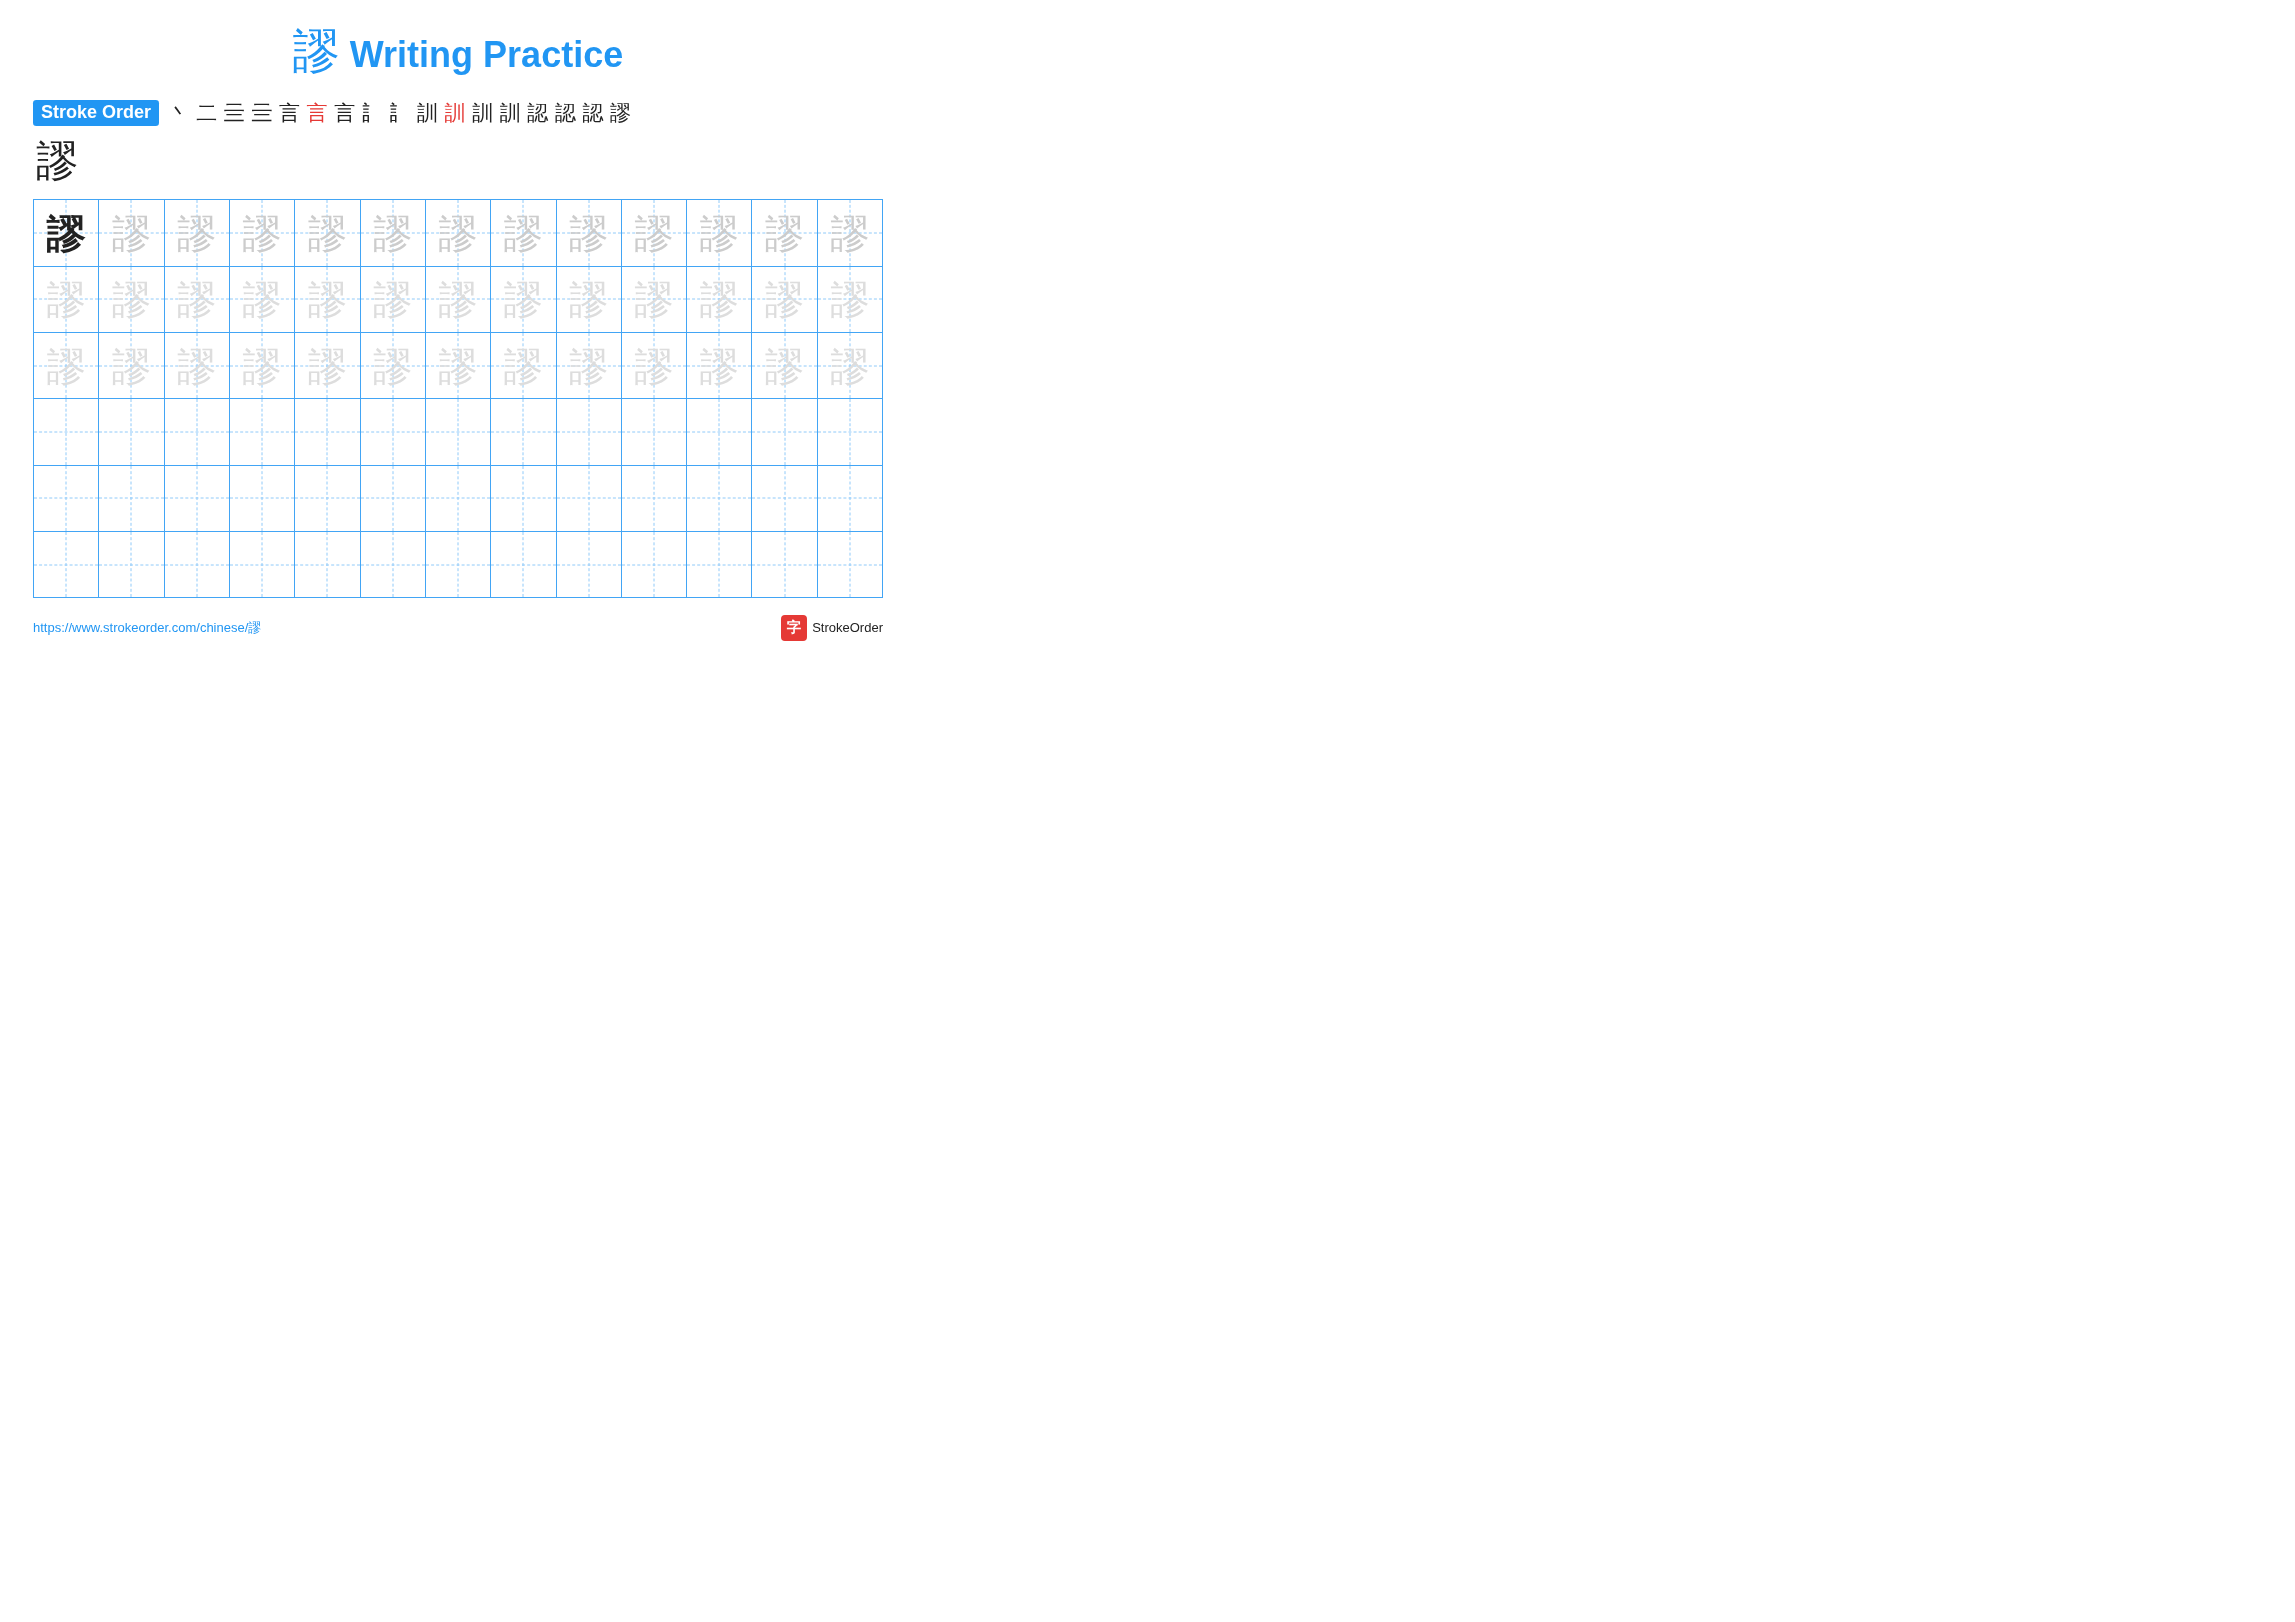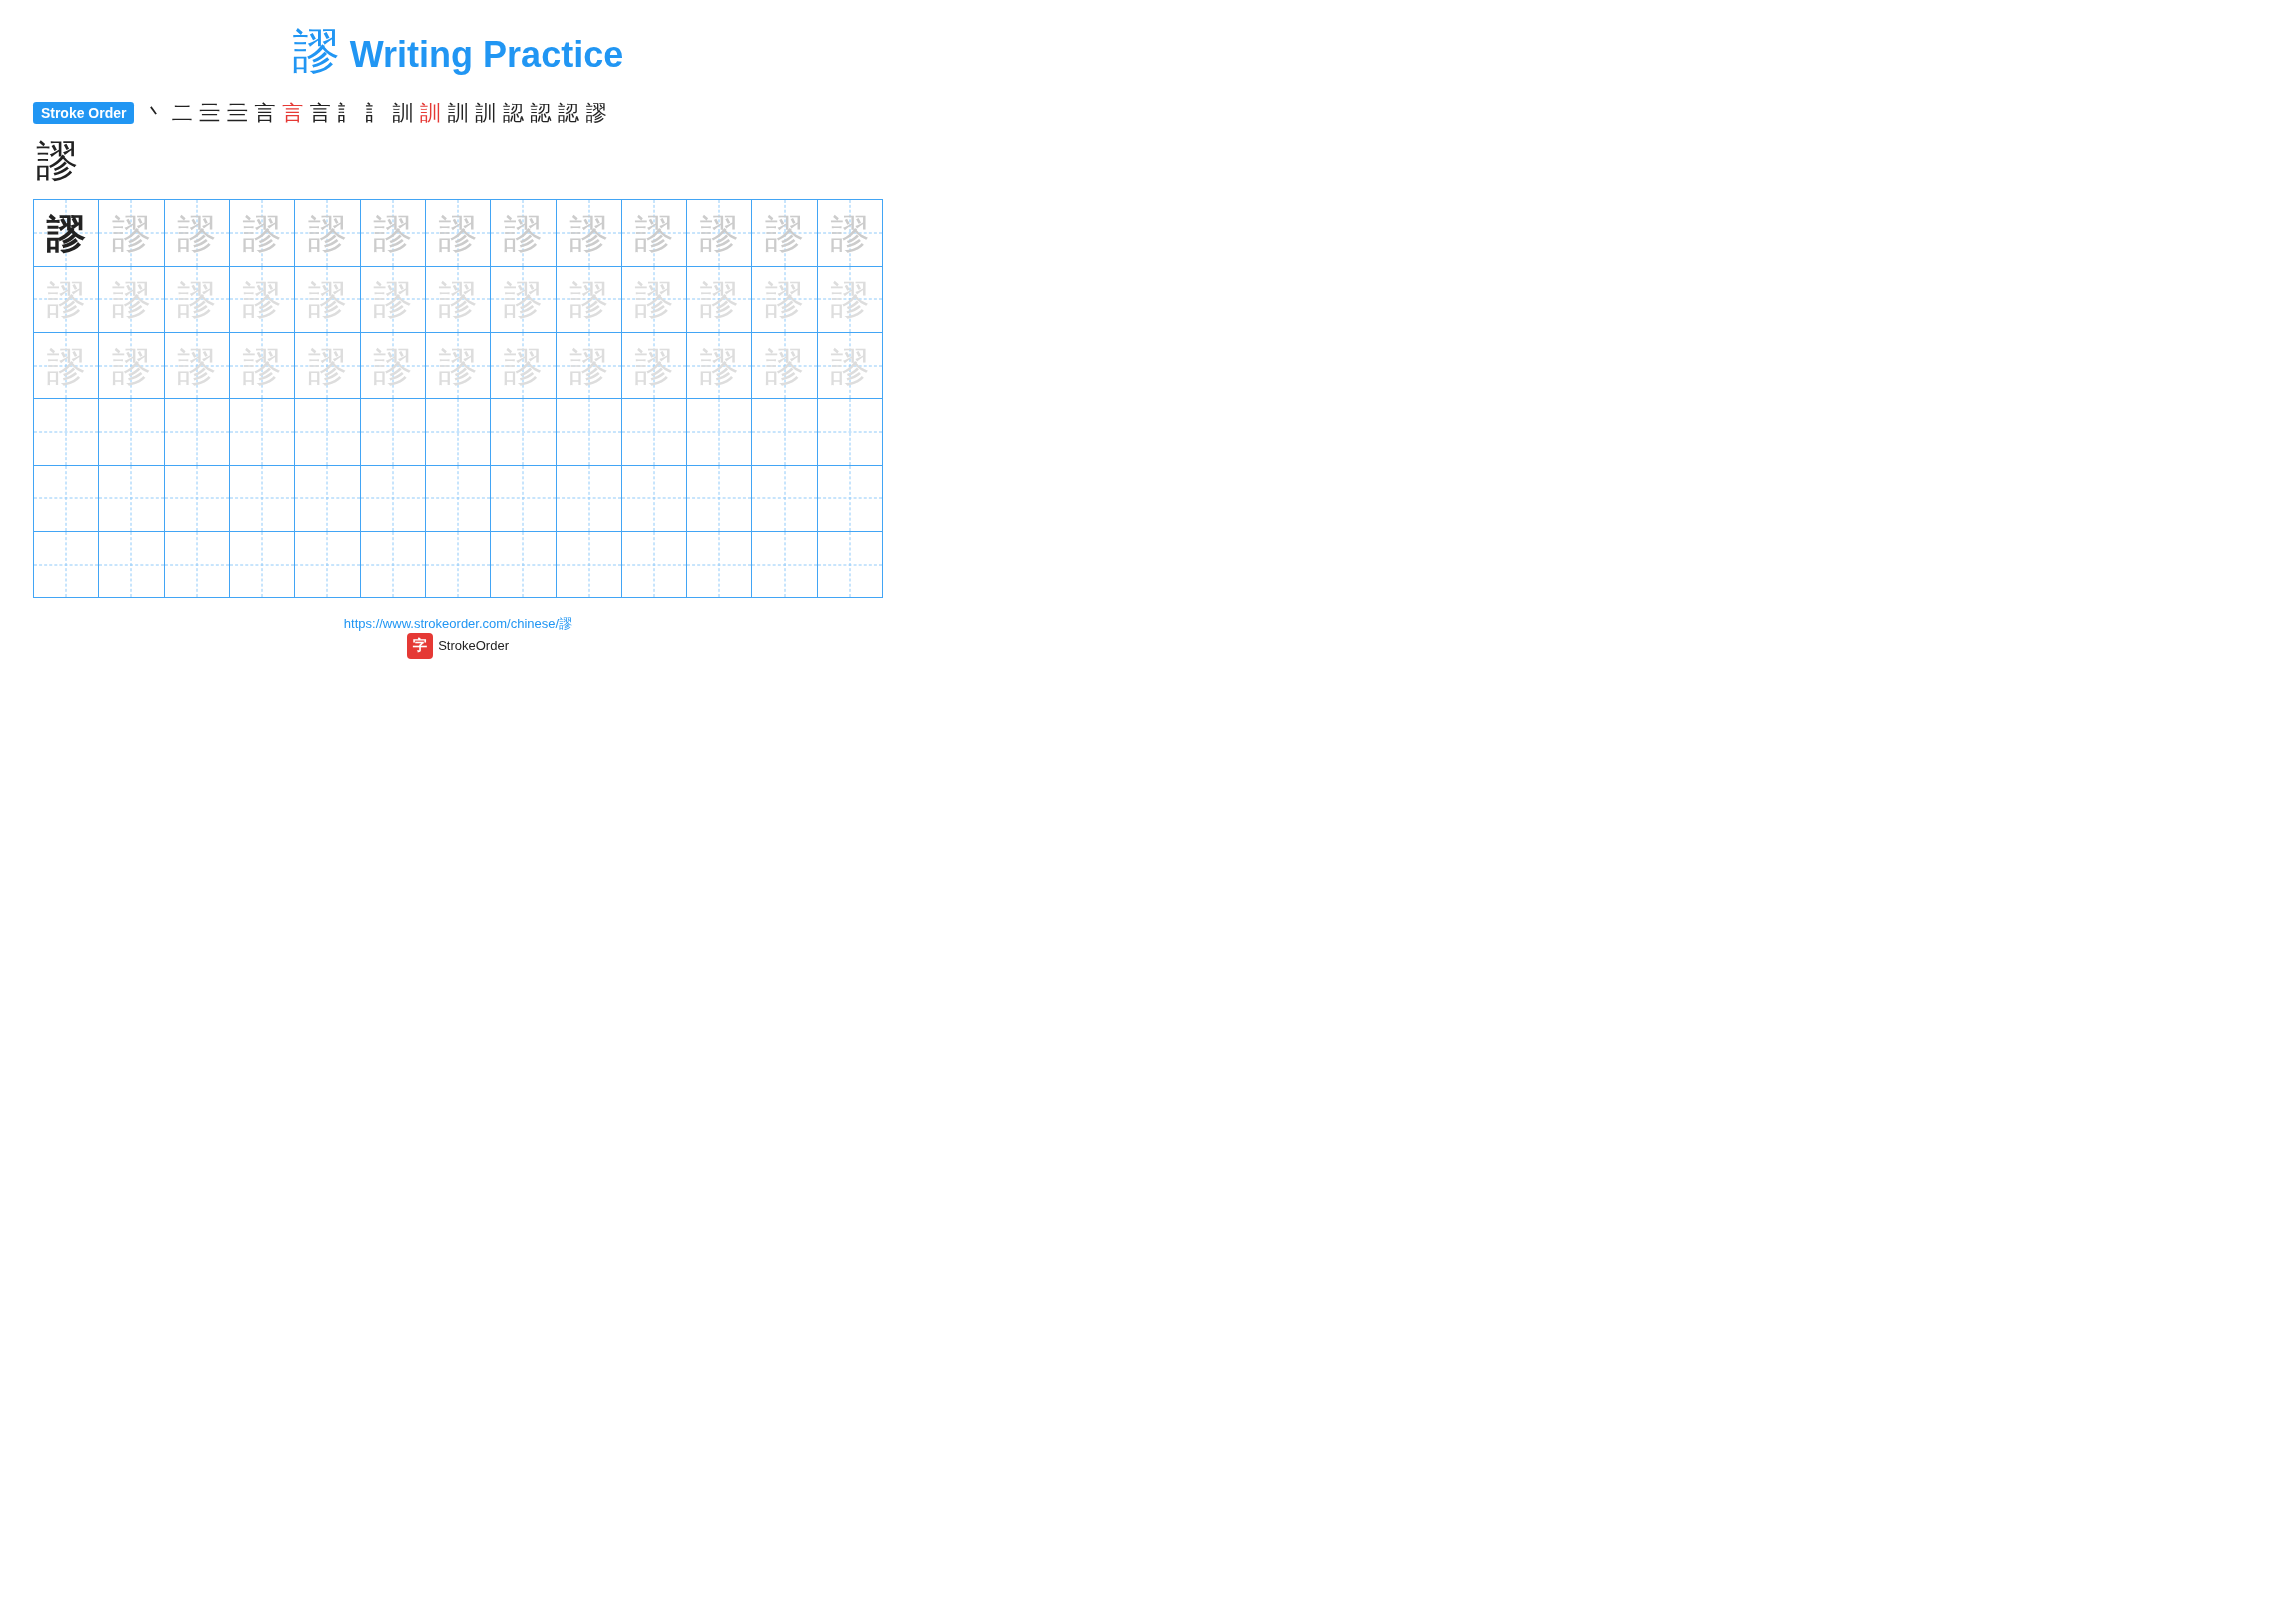--- a/index.html
+++ b/index.html
@@ -35,21 +35,21 @@
       align-items: center;
       flex-wrap: wrap;
       margin-bottom: 6.5px;
       gap: 2.6px;
     }
     .stroke-order-badge {
       background: #2196F3;
       color: #fff;
       border-radius: 3.3px;
       padding: 2.6px 7.9px;
-      font-size: 14px;
+      font-size: 18px;
       font-weight: bold;
       margin-right: 5.2px;
       white-space: nowrap;
     }
     .stroke-char {
       font-family: serif;
       font-size: 21px;
       color: #222;
       margin: 0 2px;
     }
@@ -135,21 +135,20 @@
     .cell-char-lighter {
       color: #ddd;
     }
 
     
     .footer {
       display: flex;
       justify-content: space-between;
       align-items: center;
       margin-top: 16.4px;
-      flex-direction: column;
     }
     .footer-url {
       color: #2196F3;
       font-size: 13px;
       text-decoration: none;
     }
     .footer-logo {
       display: flex;
       align-items: center;
       gap: 5.2px;

